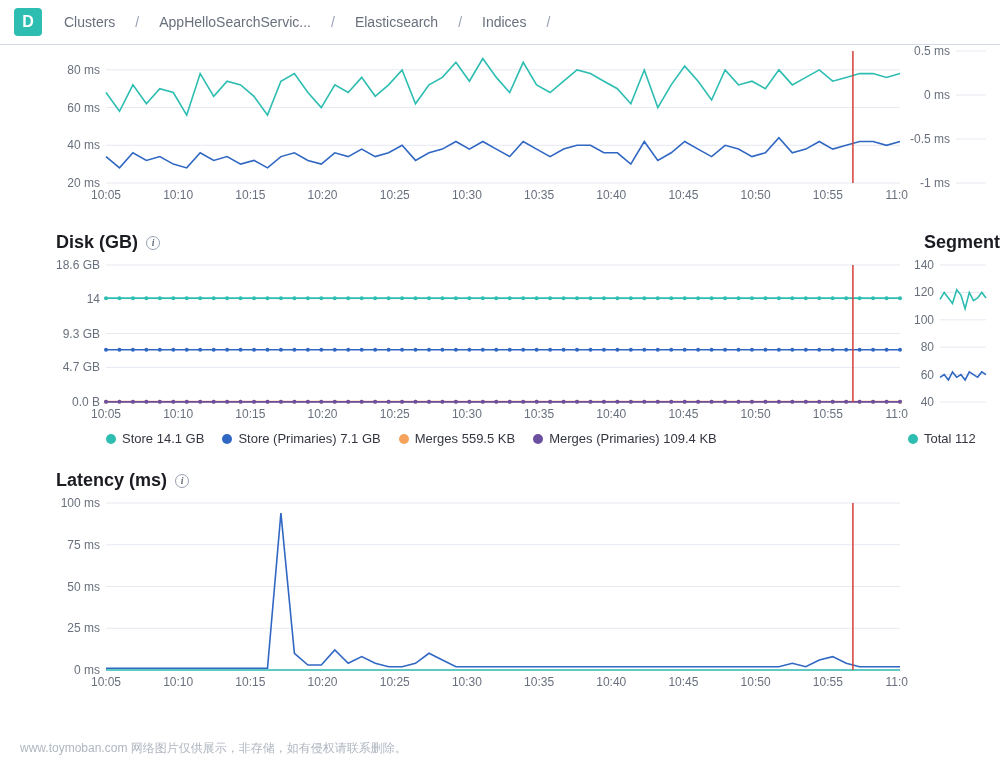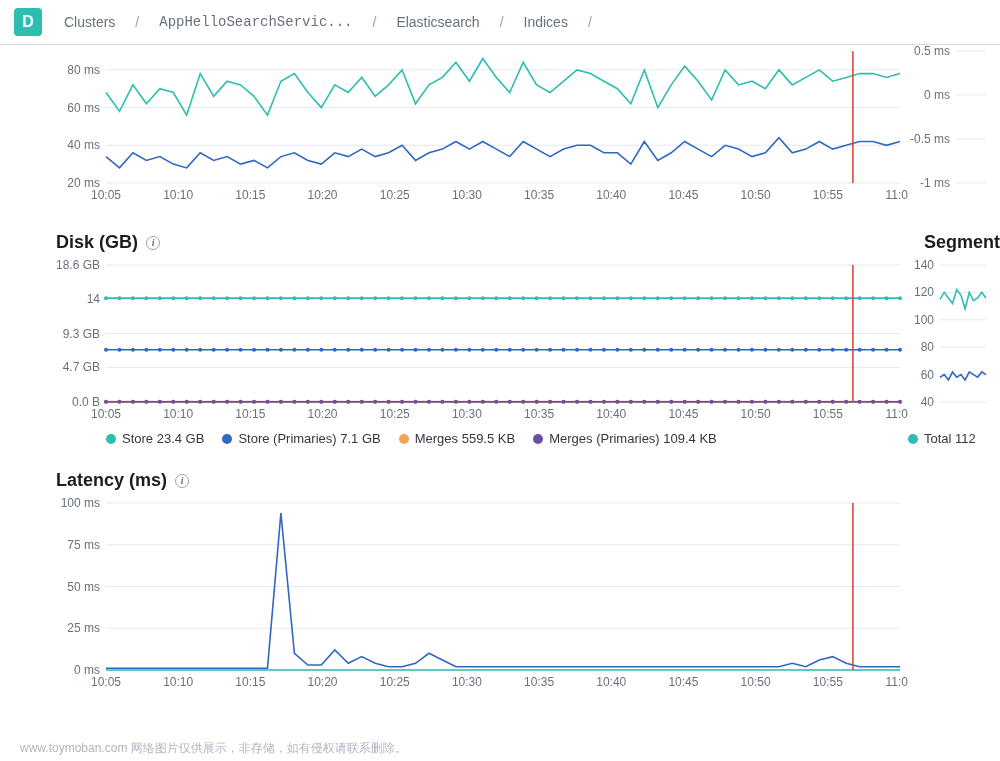--- a/index.html
+++ b/index.html
@@ -24,21 +24,21 @@
 svg .marker { stroke: #d43f3a; stroke-width: 1.5; }
 </style>
 </head>
 <body>
 
 <div class="header">
   <div class="logo">D</div>
   <div class="breadcrumbs" id="bc">
       <span style="cursor: pointer;">Clusters</span>
       <span class="sep">/</span>
-      <span style="cursor: pointer; font-family: Liberation Mono, monospace;">AppHelloSearchServic...</span>
+      <span style="cursor: pointer;">AppHelloSearchServic...</span>
       <span class="sep">/</span>
       <span style="cursor: pointer;">Elasticsearch</span>
       <span class="sep">/</span>
       <span style="cursor: pointer;">Indices</span>
       <span class="sep">/</span>
     </div>
 </div>
 
 <div class="content">
 
@@ -376,21 +376,21 @@
             <line x1="32" x2="78" y1="6" y2="6" class="grid"></line>
             <text x="26" y="10" text-anchor="end">140</text>
             <path d="M32.0 40.3L36.2 33.4L40.4 38.9L44.5 44.4L48.7 30.7L52.9 36.1L57.1 49.8L61.3 33.4L65.5 41.6L69.6 38.9L73.8 33.4L78.0 38.9" fill="none" stroke="#2dbdb1" stroke-width="1.6"></path>
             <path d="M32.0 118.3L36.2 115.6L40.4 121.1L44.5 112.9L48.7 118.3L52.9 115.6L57.1 121.1L61.3 112.9L65.5 115.6L69.6 118.3L73.8 112.9L78.0 115.6" fill="none" stroke="#3067c2" stroke-width="1.6"></path>
           </svg></div>
     </div>
     <div style="display:flex">
       <div class="legend" id="leg-disk" style="width:860px">
           <div class="item">
             <span class="dot" style="background: rgb(45, 189, 177);"></span>
-            <span>Store  23.4 GB</span>
+            <span>Store  14.1 GB</span>
           </div>
           <div class="item">
             <span class="dot" style="background: rgb(48, 103, 194);"></span>
             <span>Store (Primaries)  7.1 GB</span>
           </div>
           <div class="item">
             <span class="dot" style="background: rgb(245, 163, 92);"></span>
             <span>Merges  559.5 KB</span>
           </div>
           <div class="item">

